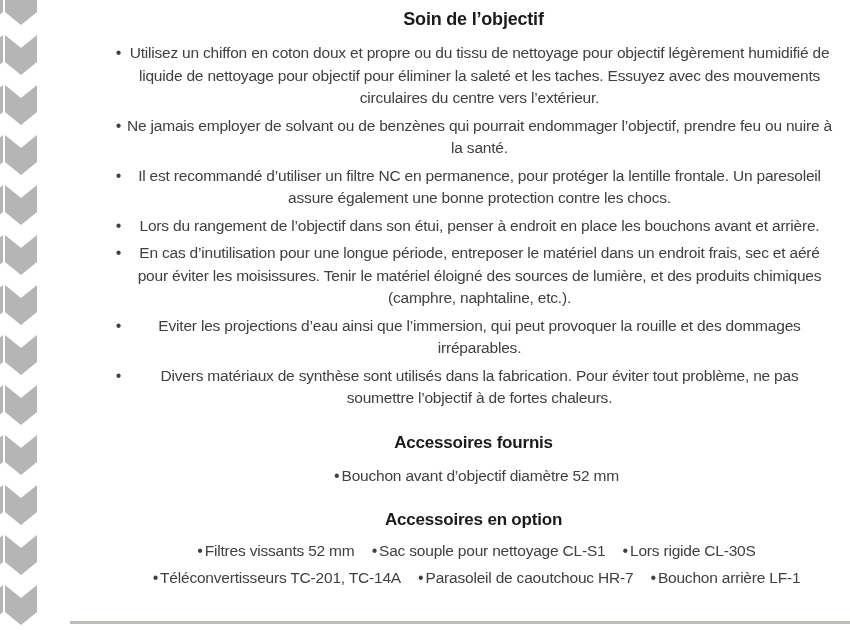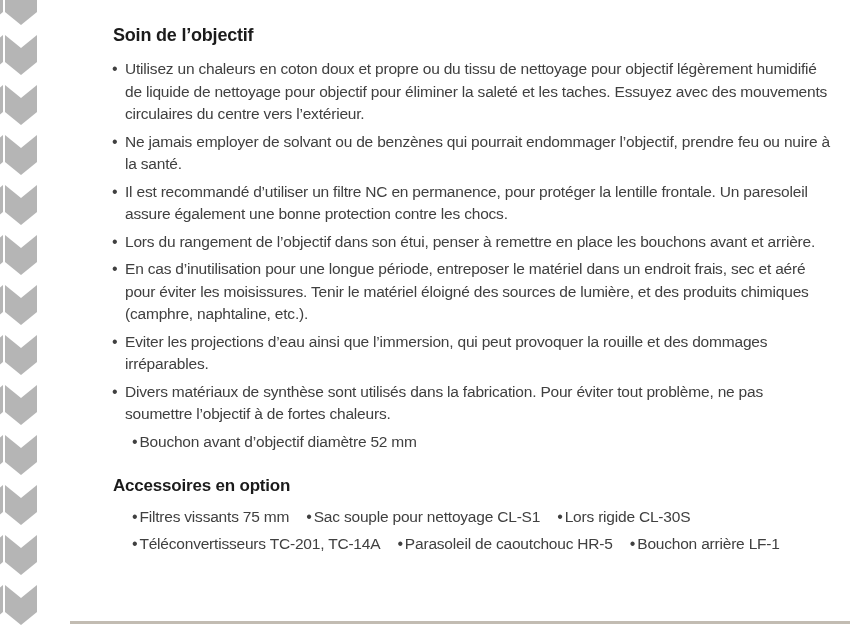--- a/index.html
+++ b/index.html
@@ -16,22 +16,23 @@
     width:850px;height:630px;
     background:var(--paper);
     overflow:hidden;
     font-family:"Liberation Sans", sans-serif;
     color:var(--body);
   }
   .sidebar{
     position:absolute;left:0;top:0;width:45px;height:630px;
   }
   .content{
-    position:absolute;left:112px;top:20px;width:722px;
+    position:absolute;left:112px;top:4px;width:722px;
     letter-spacing:-0.2px;
+    text-align:center;
   }
   h1.sec-title, h2.sec-title{
     font-family:"Liberation Sans", sans-serif;
     color:var(--heading);
     font-weight:bold;
     letter-spacing:-0.2px;
   }
   h1.sec-title{font-size:18px;line-height:22px;margin:4px 0 12px 1px;}
   h2.sec-title{font-size:17px;line-height:21px;margin:22px 0 12px 1px;}
   h2.sec-title.optional{margin-bottom:10px;}
@@ -106,90 +107,91 @@
     </svg>
 
   <div class="content">
 
     <h1 class="sec-title">Soin de l’objectif</h1>
 
     <ul class="care-list">
 
         <li>
           <span class="blt">•</span>
-          <span class="txt">Utilisez un chaleurs en coton doux et propre ou du tissu de nettoyage pour objectif légèrement humidifié de liquide de nettoyage pour objectif pour éliminer la saleté et les taches. Essuyez avec des mouvements circulaires du centre vers l’extérieur.</span>
+          <span class="txt">Utilisez un chiffon en coton doux et propre ou du tissu de nettoyage pour objectif légèrement humidifié de liquide de nettoyage pour objectif pour éliminer la saleté et les taches. Essuyez avec des mouvements circulaires du centre vers l’extérieur.</span>
         </li>
 
         <li>
           <span class="blt">•</span>
           <span class="txt">Ne jamais employer de solvant ou de benzènes qui pourrait endommager l’objectif, prendre feu ou nuire à la santé.</span>
         </li>
 
         <li>
           <span class="blt">•</span>
           <span class="txt">Il est recommandé d’utiliser un filtre NC en permanence, pour protéger la lentille frontale. Un paresoleil assure également une bonne protection contre les chocs.</span>
         </li>
 
         <li>
           <span class="blt">•</span>
-          <span class="txt">Lors du rangement de l’objectif dans son étui, penser à remettre en place les bouchons avant et arrière.</span>
+          <span class="txt">Lors du rangement de l’objectif dans son étui, penser à endroit en place les bouchons avant et arrière.</span>
         </li>
 
         <li>
           <span class="blt">•</span>
           <span class="txt">En cas d’inutilisation pour une longue période, entreposer le matériel dans un endroit frais, sec et aéré pour éviter les moisissures. Tenir le matériel éloigné des sources de lumière, et des produits chimiques (camphre, naphtaline, etc.).</span>
         </li>
 
         <li>
           <span class="blt">•</span>
           <span class="txt">Eviter les projections d’eau ainsi que l’immersion, qui peut provoquer la rouille et des dommages irréparables.</span>
         </li>
 
         <li>
           <span class="blt">•</span>
           <span class="txt">Divers matériaux de synthèse sont utilisés dans la fabrication. Pour éviter tout problème, ne pas soumettre l’objectif à de fortes chaleurs.</span>
         </li>
       </ul>
 
+    <h2 class="sec-title">Accessoires fournis</h2>
 
     <div class="inline-items">
       
     
         <span class="opt-item">
           <span class="blt">•</span><span>Bouchon avant d’objectif diamètre 52 mm</span>
         </span>
       </div>
 
     <h2 class="sec-title optional">Accessoires en option</h2>
 
     <div class="inline-items">
       
     
         <span class="opt-item">
-          <span class="blt">•</span><span>Filtres vissants 75 mm</span>
+          <span class="blt">•</span><span>Filtres vissants 52 mm</span>
         </span>
       
         <span class="opt-item">
           <span class="blt">•</span><span>Sac souple pour nettoyage CL-S1</span>
         </span>
       
         <span class="opt-item">
           <span class="blt">•</span><span>Lors rigide CL-30S</span>
         </span>
       </div>
 
     <div class="inline-items">
       
     
         <span class="opt-item">
           <span class="blt">•</span><span>Téléconvertisseurs TC-201, TC-14A</span>
         </span>
       
         <span class="opt-item">
-          <span class="blt">•</span><span>Parasoleil de caoutchouc HR-5</span>
+          <span class="blt">•</span><span>Parasoleil de caoutchouc HR-7</span>
         </span>
       
         <span class="opt-item">
           <span class="blt">•</span><span>Bouchon arrière LF-1</span>
         </span>
       </div>
 
   </div>
 
   <div class="bottom-rule"></div>

